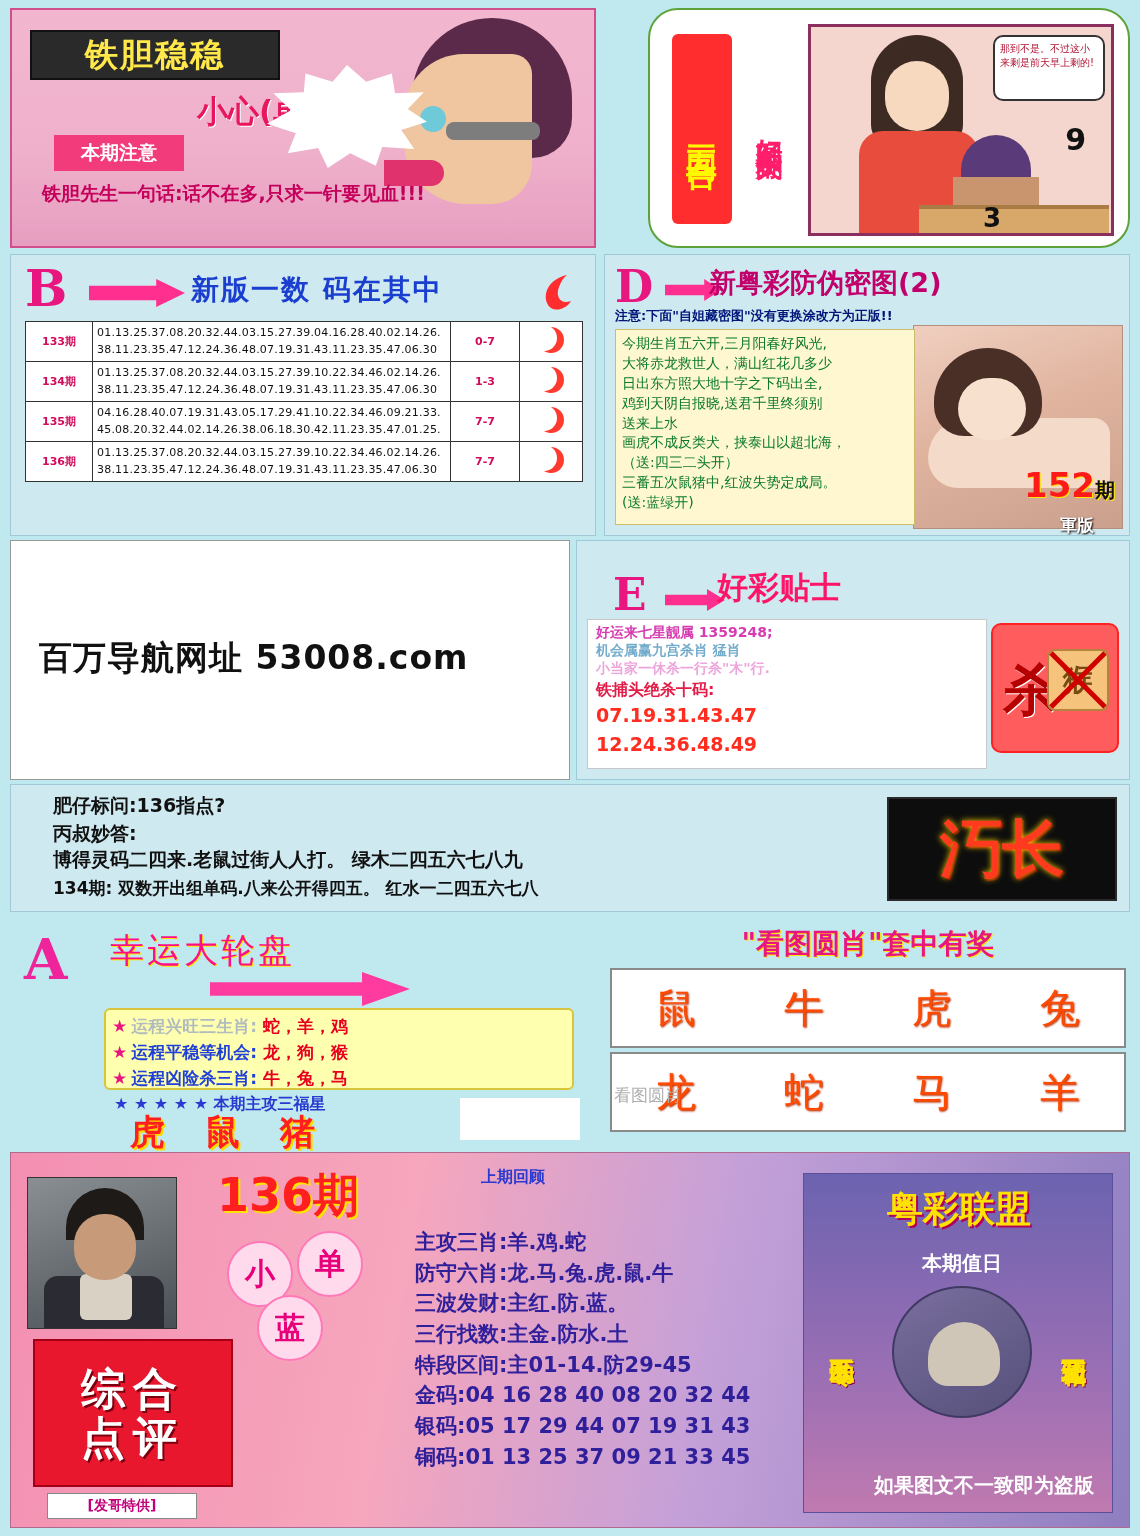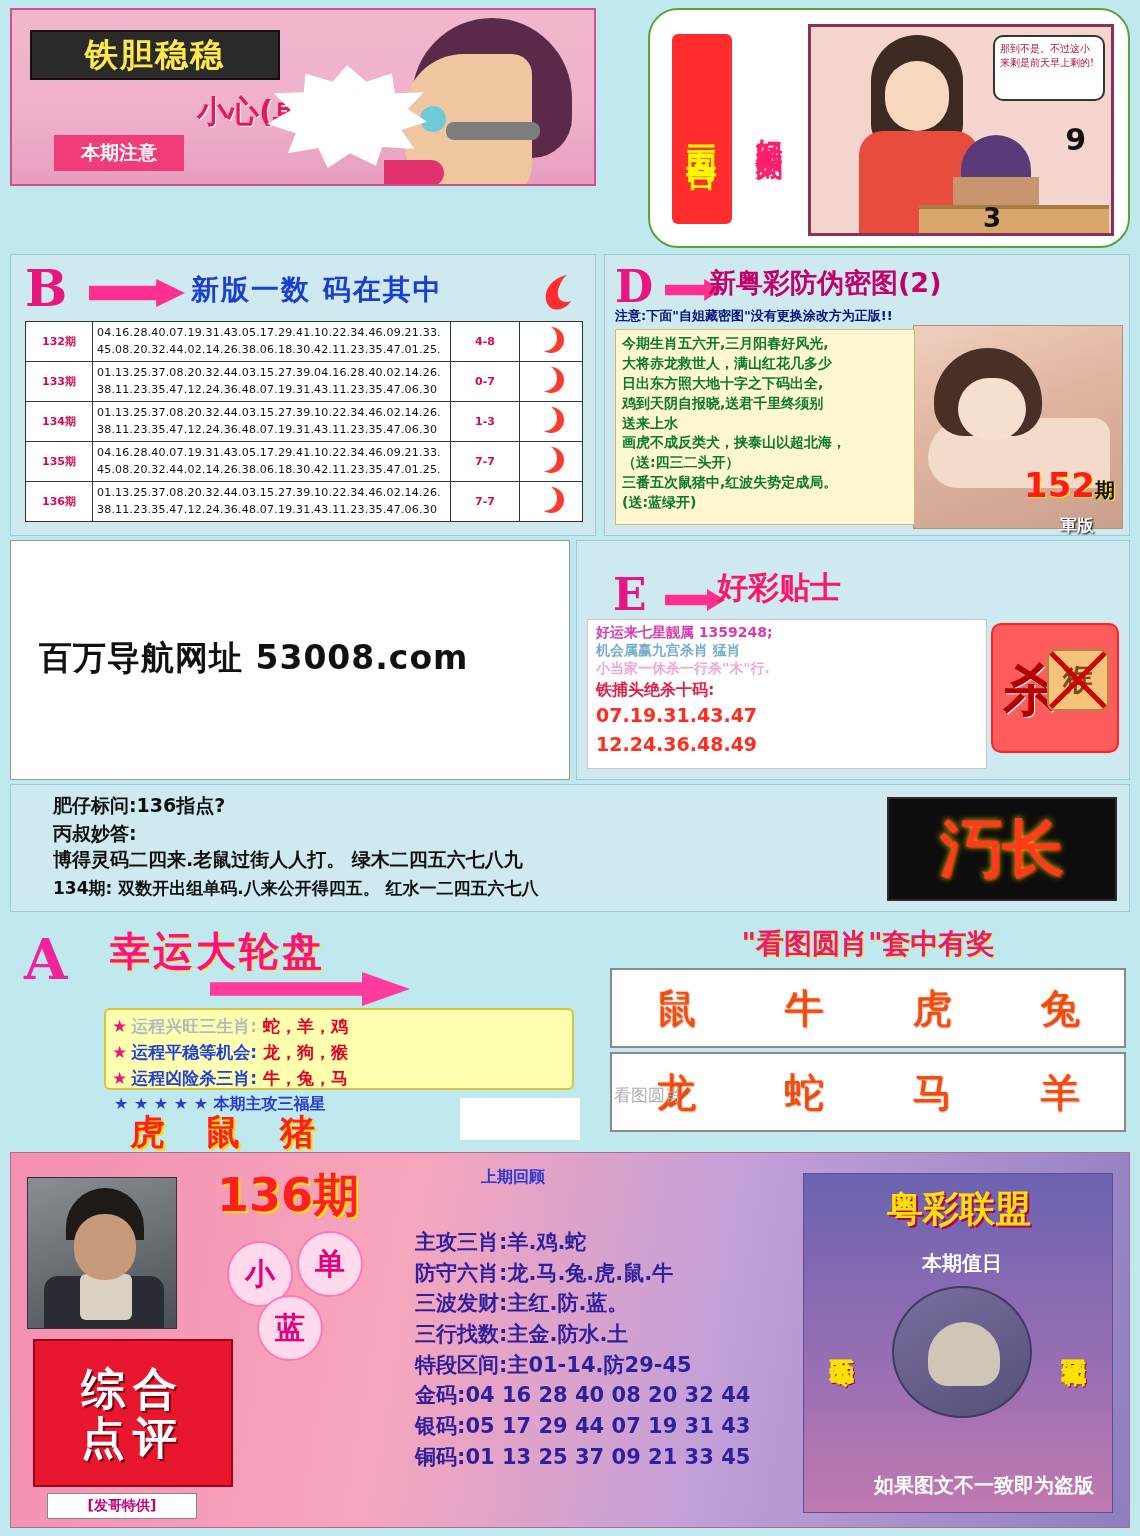--- a/index.html
+++ b/index.html
@@ -1,20 +1,20 @@
 <!DOCTYPE html>
 <html><head>
 <meta charset="utf-8">
 <style>
   html,body{margin:0;padding:0;}
   body{width:1140px;height:1536px;position:relative;background:#bfe9ef;font-family:"DejaVu Sans","Liberation Sans",sans-serif;overflow:hidden;}
   .abs{position:absolute;box-sizing:border-box;}
 
   
-  #panelA{left:10px;top:8px;width:586px;height:178px;background:linear-gradient(180deg,#f2b7cf 0%,#efb0cb 60%,#e79ec0 100%);border:2px solid #d14f8c;overflow:hidden;}
+  #panelA{left:10px;top:8px;width:586px;height:240px;background:linear-gradient(180deg,#f2b7cf 0%,#efb0cb 60%,#e79ec0 100%);border:2px solid #d14f8c;overflow:hidden;}
   #tiedanTitle{left:18px;top:20px;width:250px;height:50px;background:#2a2a2a;color:#ffe84a;font-size:33px;font-weight:bold;letter-spacing:2px;display:flex;align-items:center;justify-content:center;border:2px solid #111;}
   #xiaoxin{left:185px;top:78px;width:250px;height:48px;color:#e8175d;font-size:31px;font-weight:bold;text-shadow:1px 1px 0 #fff;display:flex;align-items:center;}
   #burst{left:255px;top:55px;width:160px;height:105px;background:#ffffff;clip-path:polygon(50% 0%,62% 16%,78% 8%,80% 27%,98% 26%,88% 42%,100% 54%,84% 62%,92% 80%,72% 78%,68% 96%,52% 84%,38% 98%,32% 79%,13% 84%,18% 65%,0% 56%,15% 43%,4% 27%,23% 26%,24% 8%,41% 16%);z-index:1;}
   #benqi{left:42px;top:125px;width:130px;height:36px;background:#f13b7a;color:#fff;font-size:19px;font-weight:bold;display:flex;align-items:center;justify-content:center;}
   #tiedanLine{left:30px;top:168px;width:420px;height:32px;color:#c5005a;font-size:19px;font-weight:bold;display:flex;align-items:center;}
   #faceWrap{right:0;top:0;width:210px;height:240px;}
   .face-hair{position:absolute;right:22px;top:8px;width:160px;height:140px;background:#5b2a4a;border-radius:80px 80px 40px 40px;}
   .face-skin{position:absolute;right:62px;top:44px;width:128px;height:150px;background:#f0c6a0;border-radius:60px 20px 40px 62px;}
   .face-lip{position:absolute;right:150px;top:150px;width:60px;height:26px;background:#e0326c;border-radius:0 20px 20px 0;}
   .face-ear{position:absolute;right:148px;top:96px;width:26px;height:26px;background:#6ec9d8;border-radius:50%;}
@@ -53,21 +53,21 @@
   
   #panelD{left:604px;top:254px;width:526px;height:282px;background:#cfe9f0;border:1px solid #9fc9d6;overflow:hidden;}
   #dLetter{left:10px;top:6px;color:#e8177f;font-size:44px;font-weight:bold;font-family:"DejaVu Serif","Liberation Serif",serif;}
   #dArrow{left:60px;top:24px;width:56px;height:22px;background:#ff2f8f;clip-path:polygon(0 26%,70% 26%,70% 0,100% 50%,70% 100%,70% 74%,0 74%);}
   #dTitle{left:104px;top:6px;width:420px;height:44px;color:#c2006b;font-size:27px;font-weight:bold;display:flex;align-items:center;}
   #dNotice{left:10px;top:52px;width:506px;height:20px;color:#00157a;font-size:13px;font-weight:bold;}
   #dPhoto{right:6px;top:70px;width:210px;height:204px;background:linear-gradient(160deg,#f0cfc0,#e0b49f 45%,#caa08d);border:1px solid #b58f7d;}
   .ph-body{position:absolute;left:14px;top:92px;width:182px;height:70px;background:#f3dac9;border-radius:40px 16px 10px 30px;}
   .ph-hair{position:absolute;left:20px;top:22px;width:108px;height:88px;background:#4a2f26;border-radius:54px 54px 30px 30px;}
   .ph-face{position:absolute;left:44px;top:52px;width:68px;height:62px;background:#f7e0cd;border-radius:34px;}
-  #dTextBox{left:10px;top:74px;width:300px;height:196px;background:#fff7cf;border:1px solid #cdbd6a;padding:4px 6px;line-height:1.42;font-size:14px;color:#0a7a2a;font-weight:bold;}
+  #dTextBox{left:10px;top:74px;width:300px;height:196px;background:#fff7cf;border:1px solid #cdbd6a;padding:4px 6px;line-height:1.42;font-size:14px;color:#0a7a2a;font-weight:normal;}
   #dTextBox .ln{white-space:nowrap;}
   #dBan{right:28px;top:188px;color:#fff;font-size:17px;font-weight:bold;text-shadow:1px 1px 2px #000;}
   #d136{right:14px;top:210px;color:#ff1a1a;font-size:34px;font-weight:bold;text-shadow:1px 1px 0 #ffea00;}
 
   
   #adBar{left:10px;top:540px;width:560px;height:240px;background:#fff;border:1px solid #999;}
   #adText{left:28px;top:95px;width:520px;color:#111;font-size:33px;font-weight:bold;letter-spacing:1px;}
 
   
   #panelE{left:576px;top:540px;width:554px;height:240px;background:#cfe9f0;border:1px solid #9fc9d6;overflow:hidden;}
@@ -88,21 +88,21 @@
 
   
   #panelF{left:10px;top:784px;width:1120px;height:128px;background:#cfe9f0;border:1px solid #9fc9d6;}
   .f-line{position:absolute;left:42px;color:#111;font-size:19px;font-weight:bold;white-space:nowrap;}
   #fZhang{right:12px;top:12px;width:230px;height:104px;background:#0d0d0d;border:2px solid #2a2a2a;}
   #fZhangT{color:#ff3a1f;font-size:62px;font-weight:bold;text-shadow:0 0 6px #ffd000,2px 2px 0 #7a0000;}
 
   
   #panelG{left:10px;top:916px;width:1120px;height:232px;background:#bfe9ef;}
   #aLetter{left:14px;top:10px;color:#f0249a;font-size:56px;font-weight:bold;font-family:"DejaVu Serif","Liberation Serif",serif;}
-  #aTitle{left:100px;top:12px;width:350px;height:46px;color:#ff0f86;font-size:40px;font-weight:bold;display:flex;align-items:center;letter-spacing:3px;text-shadow:1px 1px 0 #ffe400;}
+  #aTitle{left:100px;top:12px;width:350px;height:46px;color:#ff0f86;font-size:34px;font-weight:normal;display:flex;align-items:center;letter-spacing:3px;text-shadow:1px 1px 0 #ffe400;}
   #aArrow{left:200px;top:56px;width:200px;height:34px;background:#ff3ba0;clip-path:polygon(0 30%,76% 30%,76% 0,100% 50%,76% 100%,76% 70%,0 70%);}
   #aBox{left:94px;top:92px;width:470px;height:82px;background:#ffffb0;border:2px solid #d8c53c;border-radius:6px;padding:3px 6px;}
   .a-row{display:flex;align-items:center;height:26px;font-size:17px;font-weight:bold;}
   .a-star{color:#e8177f;margin-right:4px;}
   .a-lab{color:#2040d8;margin-right:6px;}
   .a-val{color:#e8001f;}
   .a-lab.fade{opacity:.35;}
   #aStars{left:104px;top:178px;color:#2a3ad0;font-size:16px;font-weight:bold;}
   #aBig{left:120px;top:196px;width:420px;height:40px;display:flex;gap:40px;align-items:center;}
   .a-big-ch{color:#ff1f1f;font-size:35px;font-weight:bold;text-shadow:2px 2px 0 #ffd900;}
@@ -177,27 +177,20 @@
 
 <div class="abs" id="panelB">
   <div class="abs" id="bLetter">B</div>
   <div class="abs" id="bArrow"></div>
   <div class="abs" id="bTitle">新版一数 码在其中</div>
   <svg class="abs" id="bMoon" viewBox="0 0 44 44">
     <path d="M34 4 C16 8 10 22 14 32 C18 42 32 40 38 30 C28 34 22 26 26 16 C28 10 31 6 34 4 Z" fill="#ff2d2d"></path>
   </svg>
   <table class="btab">
     <tbody>
-        <tr>
-      <td class="per">132期</td>
-      <td class="nums"><span style="white-space:pre-line">04.16.28.40.07.19.31.43.05.17.29.41.10.22.34.46.09.21.33.
-45.08.20.32.44.02.14.26.38.06.18.30.42.11.23.35.47.01.25.</span></td>
-      <td class="res">4-8</td>
-      <td class="mo"><span class="moon"></span></td>
-    </tr>
     <tr>
       <td class="per">133期</td>
       <td class="nums"><span style="white-space:pre-line">01.13.25.37.08.20.32.44.03.15.27.39.04.16.28.40.02.14.26.
 38.11.23.35.47.12.24.36.48.07.19.31.43.11.23.35.47.06.30</span></td>
       <td class="res">0-7</td>
       <td class="mo"><span class="moon"></span></td>
     </tr>
     <tr>
       <td class="per">134期</td>
       <td class="nums"><span style="white-space:pre-line">01.13.25.37.08.20.32.44.03.15.27.39.10.22.34.46.02.14.26.

